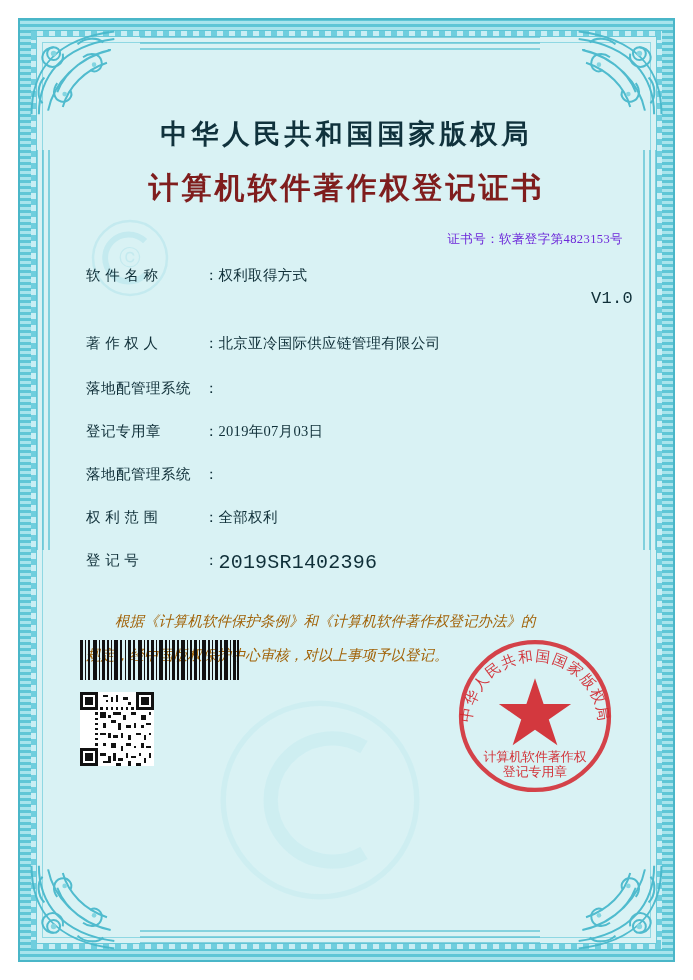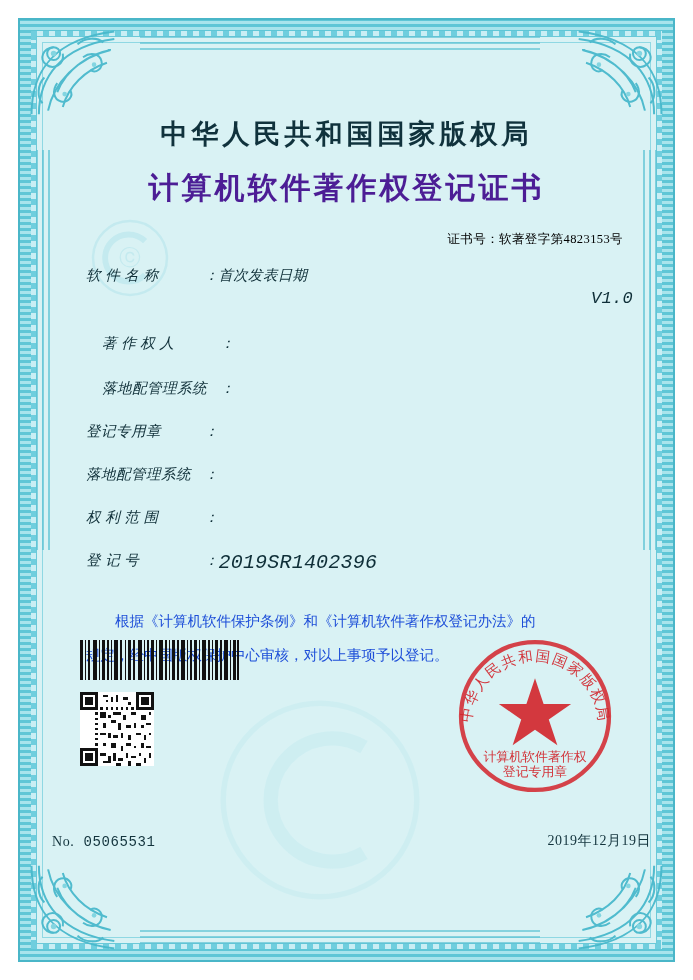--- a/index.html
+++ b/index.html
@@ -137,45 +137,44 @@
     letter-spacing: 4px;
     color: #10323c;
     margin-top: 56px;
     font-family: "Liberation Serif", "DejaVu Serif", serif;
   }
   .title-sub {
     text-align: center;
     font-size: 30px;
     font-weight: bold;
     letter-spacing: 3px;
-    color: #4c1d95;
+    color: #7f1d1d;
     margin-top: 16px;
     font-family: "Liberation Serif", "DejaVu Serif", serif;
   }
 
   .cert-no {
     text-align: right;
     font-size: 12.5px;
-    color: #000000;
+    color: #6d28d9;
     margin-top: 22px;
     padding-right: 10px;
     letter-spacing: 0.4px;
   }
 
   .fields {
     margin-top: 18px;
     padding-left: 26px;
   }
   .field-row {
     display: flex;
     align-items: flex-start;
     margin-bottom: 10px;
     font-size: 14.5px;
     color: #0f2f38;
-    font-style: italic;
   }
   .field-label {
     width: 118px;
     flex: 0 0 118px;
     letter-spacing: 0.5px;
     white-space: nowrap;
   }
   .field-colon {
     flex: 0 0 10px;
   }
@@ -183,36 +182,37 @@
     flex: 1;
     letter-spacing: 0.3px;
   }
   .field-value .v2 {
     display: block;
     margin-top: 4px;
     font-family: "Liberation Mono", "DejaVu Sans Mono", monospace;
     font-size: 17px;
     text-align: right;
   }
-  .field-row.gap-before { margin-top: 26px; margin-left: 16px; }
+  .field-row.gap-before { margin-top: 26px; }
   .field-row.tall { margin-bottom: 24px; }
 
   .mono {
     font-family: "Liberation Mono", "DejaVu Sans Mono", monospace;
     font-size: 20px;
     letter-spacing: 0.2px;
   }
 
   .statement {
     margin-top: 30px;
     padding: 0 14px 0 26px;
     font-size: 14.5px;
     line-height: 34px;
-    color: #1d4ed8;
+    color: #a16207;
     text-align: justify;
+    font-style: italic;
   }
   .statement .indent { display: inline-block; width: 29px; }
 
   
   .codes {
     position: absolute;
     left: 80px;
     top: 640px;
     width: 190px;
   }
@@ -394,48 +394,51 @@
     <div class="cert-no">
       <span>证书号：</span><span>软著登字第4823153号</span>
     </div>
 
     <div class="fields">
 
       <div class="field-row tall">
         <div class="field-label">软 件 名 称</div>
         <div class="field-colon">：</div>
         <div class="field-value">
-          <span>首次发表日期</span>
+          <span>权利取得方式</span>
           <span class="v2">V1.0</span>
         </div>
       </div>
 
       <div class="field-row gap-before tall">
         <div class="field-label">著 作 权 人</div>
         <div class="field-colon">：</div>
+        <div class="field-value">北京亚冷国际供应链管理有限公司</div>
       </div>
 
       <div class="field-row gap-before tall">
         <div class="field-label">落地配管理系统</div>
         <div class="field-colon">：</div>
       </div>
 
       <div class="field-row tall">
         <div class="field-label">登记专用章</div>
         <div class="field-colon">：</div>
+        <div class="field-value">2019年07月03日</div>
       </div>
 
       <div class="field-row tall">
         <div class="field-label">落地配管理系统</div>
         <div class="field-colon">：</div>
       </div>
 
       <div class="field-row tall">
         <div class="field-label">权 利 范 围</div>
         <div class="field-colon">：</div>
+        <div class="field-value">全部权利</div>
       </div>
 
       <div class="field-row">
         <div class="field-label">登 记 号</div>
         <div class="field-colon">：</div>
         <div class="field-value mono">2019SR1402396</div>
       </div>
 
     </div>
 
@@ -585,21 +588,14 @@
     </defs>
     <circle cx="100" cy="100" r="86" fill="none" stroke="#d2232a" stroke-width="5" opacity="0.85"></circle>
     <text font-size="17" fill="#d2232a" font-family="Liberation Serif, serif" letter-spacing="2" opacity="0.9">
       <textPath href="#sealArcText" startOffset="50%" text-anchor="middle">中华人民共和国国家版权局</textPath>
     </text>
     <polygon points="100,56 110,86 142,86 116,104 126,134 100,116 74,134 84,104 58,86 90,86" fill="#d2232a" opacity="0.9"></polygon>
     <text x="100" y="152" font-size="15" fill="#d2232a" text-anchor="middle" font-family="Liberation Serif, serif" opacity="0.92">计算机软件著作权</text>
     <text x="100" y="170" font-size="15" fill="#d2232a" text-anchor="middle" font-family="Liberation Serif, serif" opacity="0.92">登记专用章</text>
   </svg>
 
-  <div class="footer">
-    <div class="no">
-      <span class="lbl">No.</span>
-      <span>05065531</span>
-    </div>
-    <div class="date">2019年12月19日</div>
-  </div>
 
 </div>
 
 </body></html>

